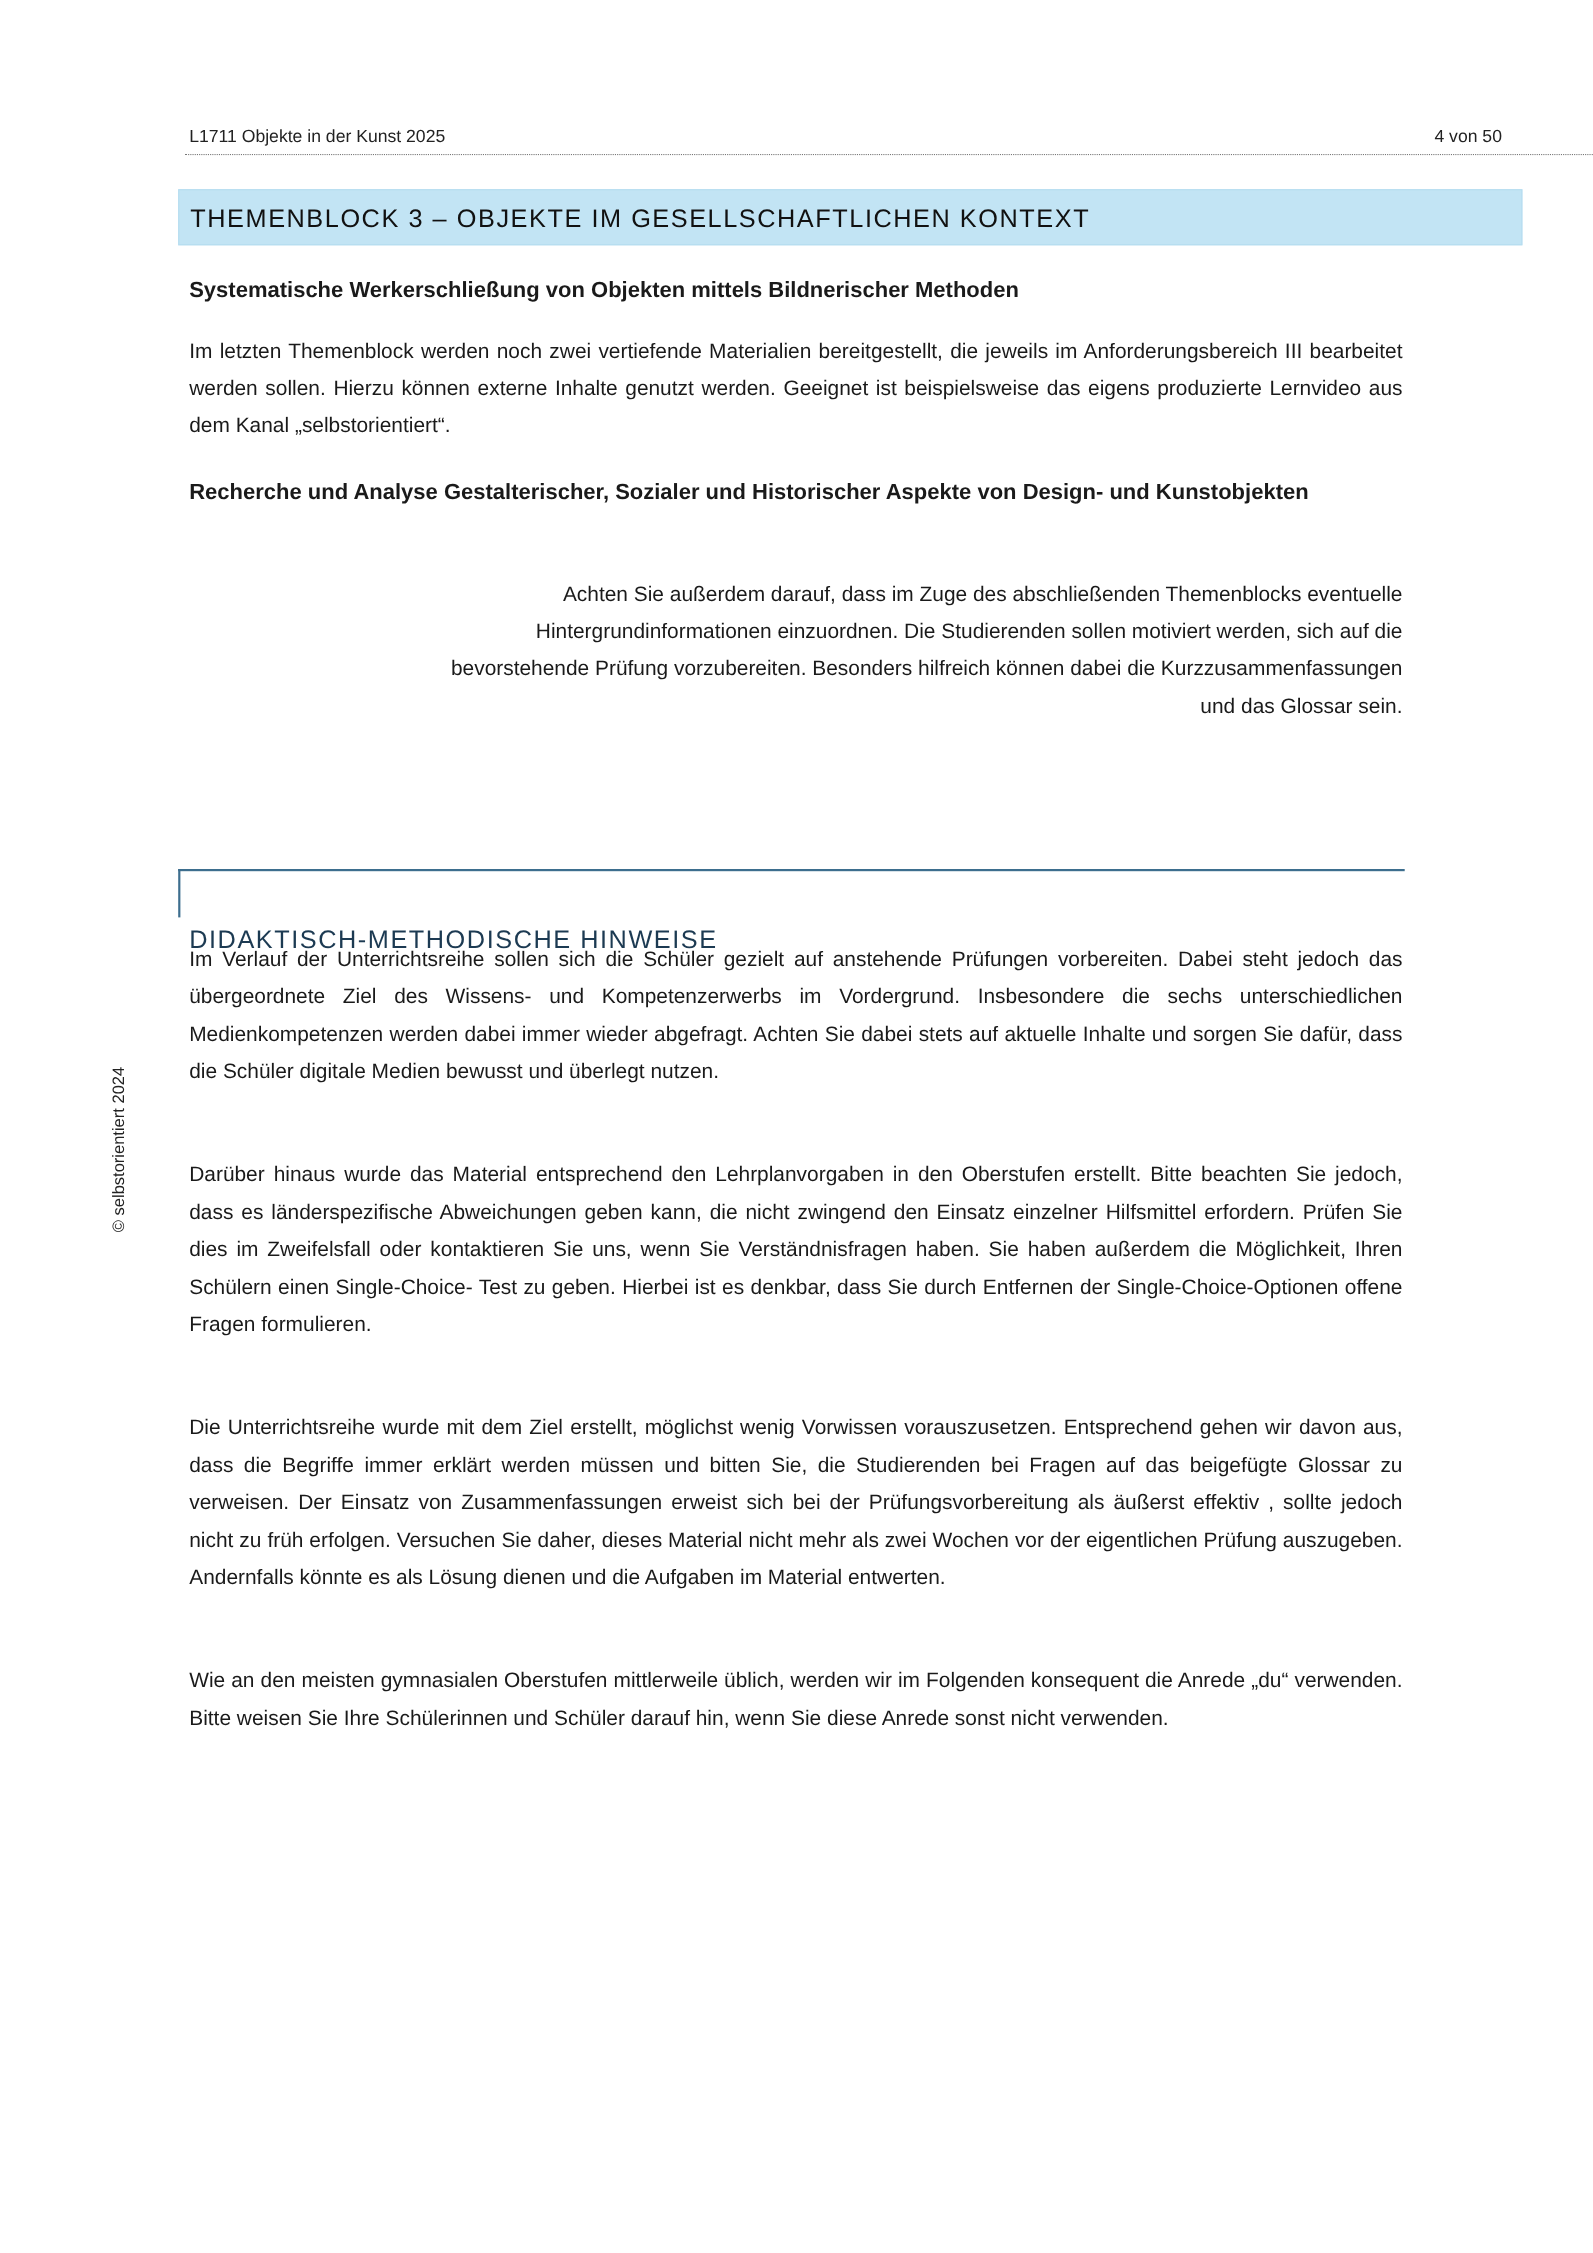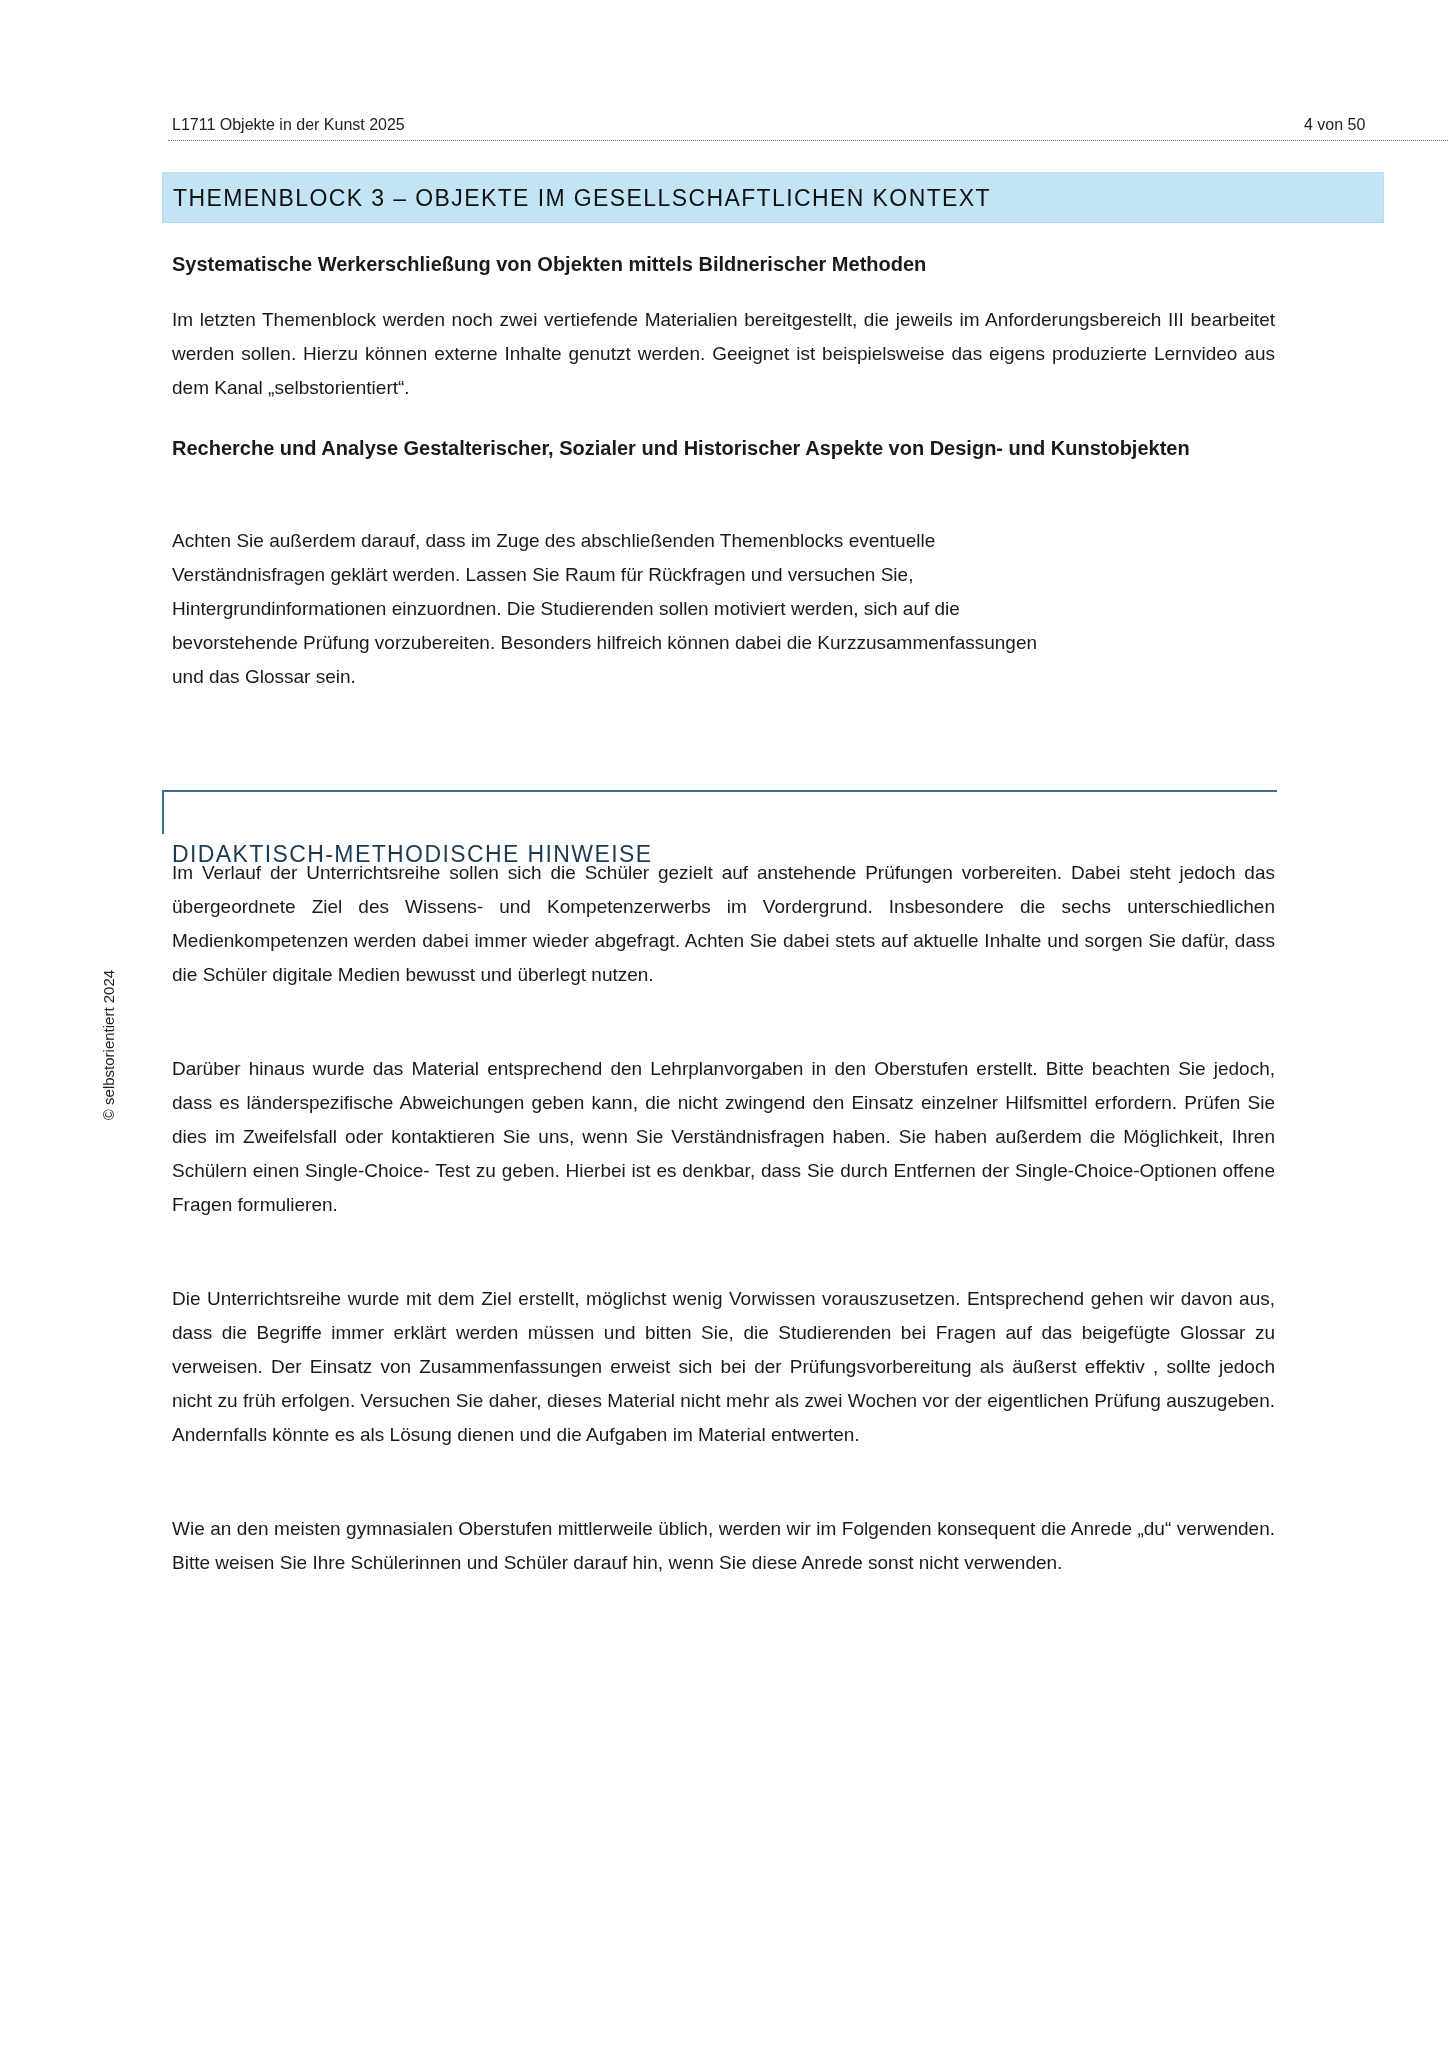--- a/index.html
+++ b/index.html
@@ -66,21 +66,21 @@
       color: #1a1a1a;
     }
     .subhead {
       font-weight: bold;
       font-size: 20px;
     }
     .justify {
       text-align: justify;
     }
     .left {
-      text-align: left;
+      text-align: right;
     }
     .section-heading {
       position: absolute;
       left: 162px;
       top: 790px;
       width: 1115px;
       height: 44px;
       border-top: 2px solid #3d6e8e;
       border-left: 2px solid #3d6e8e;
       box-sizing: border-box;
@@ -121,21 +121,20 @@
 </div>
 
 <div class="content subhead" style="top:247px;">Systematische Werkerschließung von Objekten mittels Bildnerischer Methoden</div>
 
 <div class="content justify" style="top:303px;">Im letzten Themenblock werden noch zwei vertiefende Materialien bereitgestellt, die jeweils im Anforderungsbereich III bearbeitet werden sollen. Hierzu können externe Inhalte genutzt werden. Geeignet ist beispielsweise das eigens produzierte Lernvideo aus dem Kanal „selbstorientiert“.</div>
 
 <div class="content subhead justify" style="top:431px;">Recherche und Analyse Gestalterischer, Sozialer und Historischer Aspekte von Design- und Kunstobjekten</div>
 
 <div class="content left" style="top:524px;">
   <span class="line">Achten Sie außerdem darauf, dass im Zuge des abschließenden Themenblocks eventuelle</span>
-  <span class="line">Verständnisfragen geklärt werden. Lassen Sie Raum für Rückfragen und versuchen Sie,</span>
   <span class="line">Hintergrundinformationen einzuordnen. Die Studierenden sollen motiviert werden, sich auf die</span>
   <span class="line">bevorstehende Prüfung vorzubereiten. Besonders hilfreich können dabei die Kurzzusammenfassungen</span>
   <span class="line">und das Glossar sein.</span>
 </div>
 
 <div class="section-heading">
   <span class="section-heading-text">DIDAKTISCH-METHODISCHE HINWEISE</span>
 </div>
 
 <div class="content justify" style="top:856px;">Im Verlauf der Unterrichtsreihe sollen sich die Schüler gezielt auf anstehende Prüfungen vorbereiten. Dabei steht jedoch das übergeordnete Ziel des Wissens- und Kompetenzerwerbs im Vordergrund. Insbesondere die sechs unterschiedlichen Medienkompetenzen werden dabei immer wieder abgefragt. Achten Sie dabei stets auf aktuelle Inhalte und sorgen Sie dafür, dass die Schüler digitale Medien bewusst und überlegt nutzen.</div>

